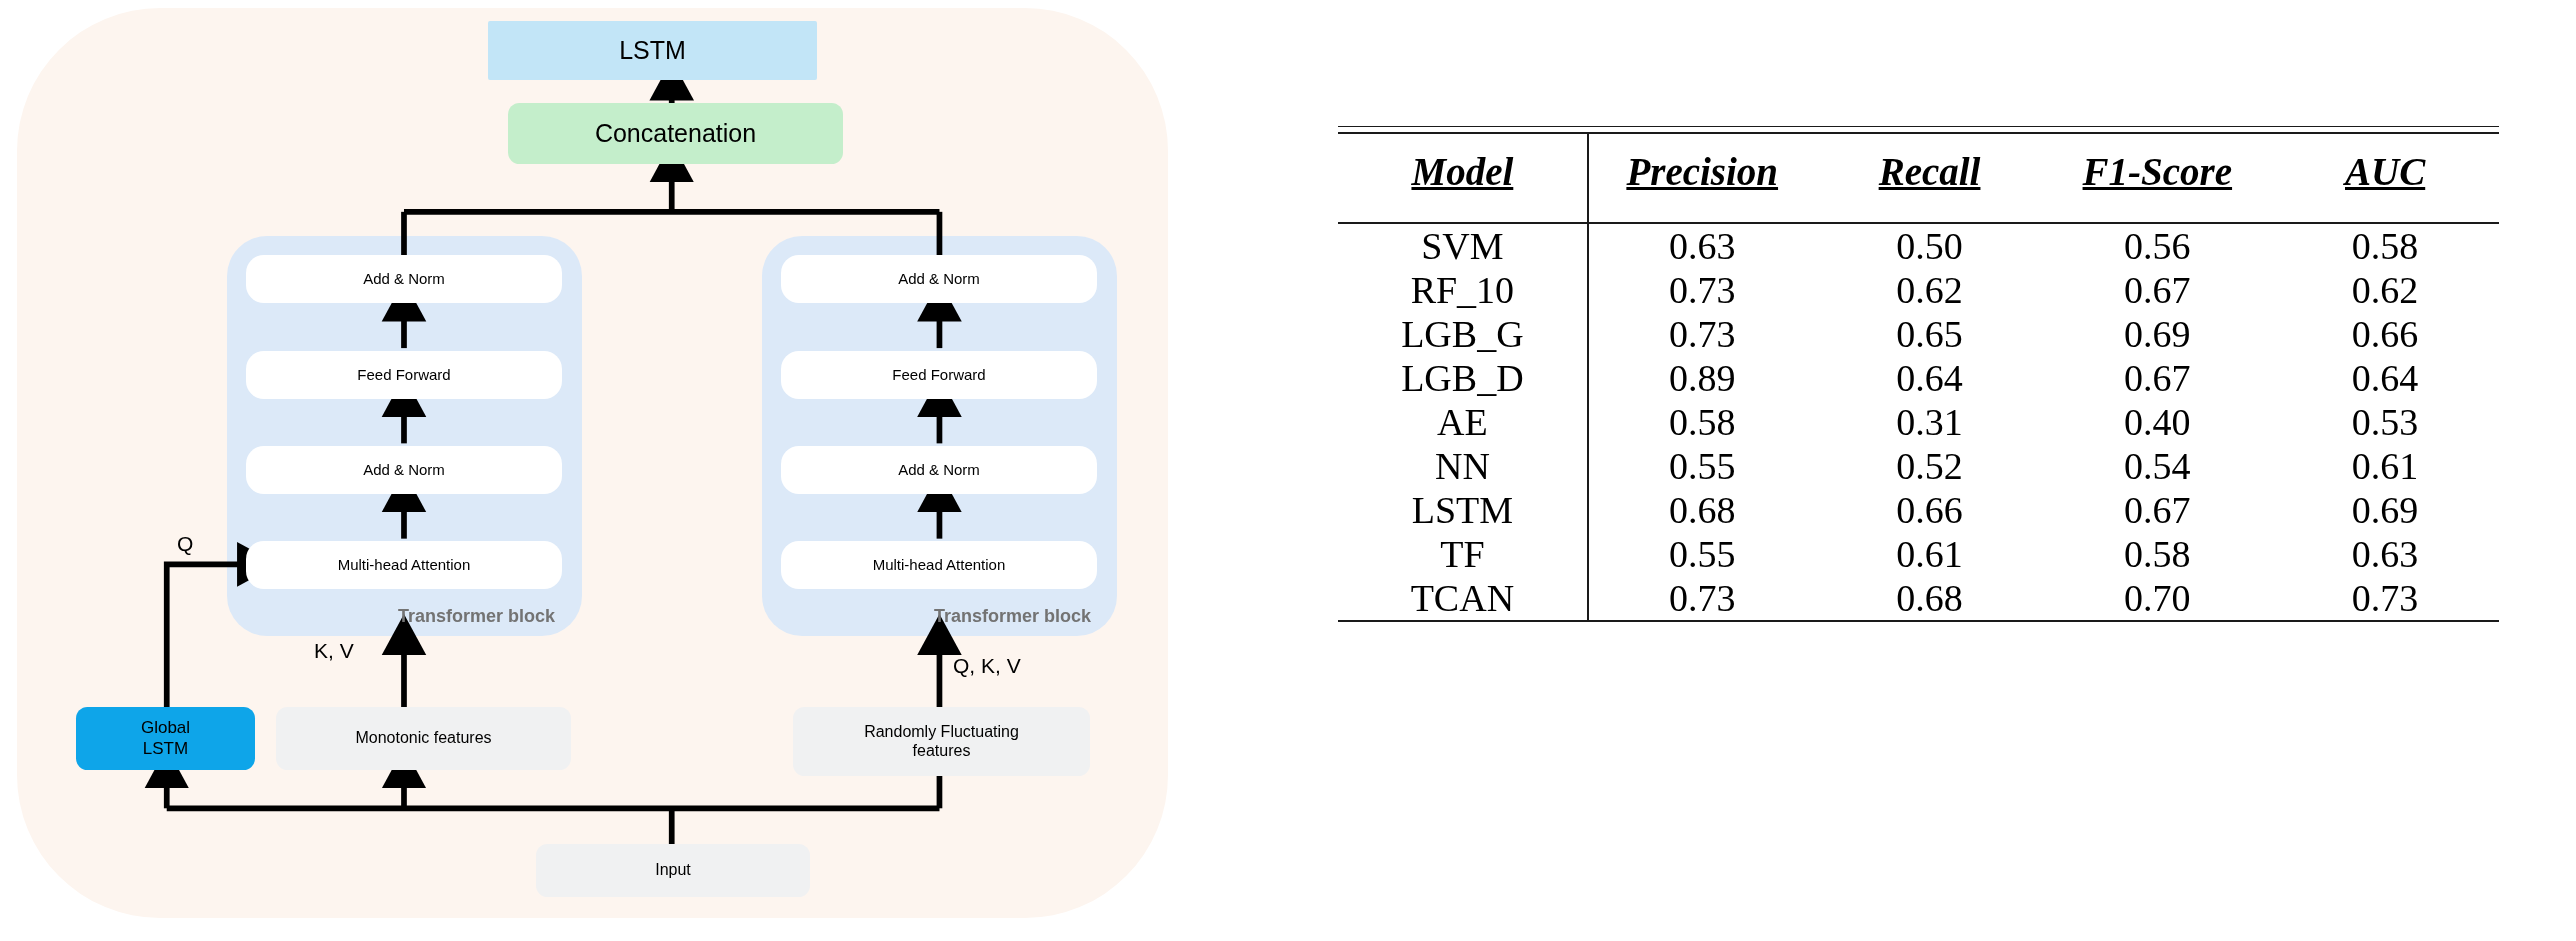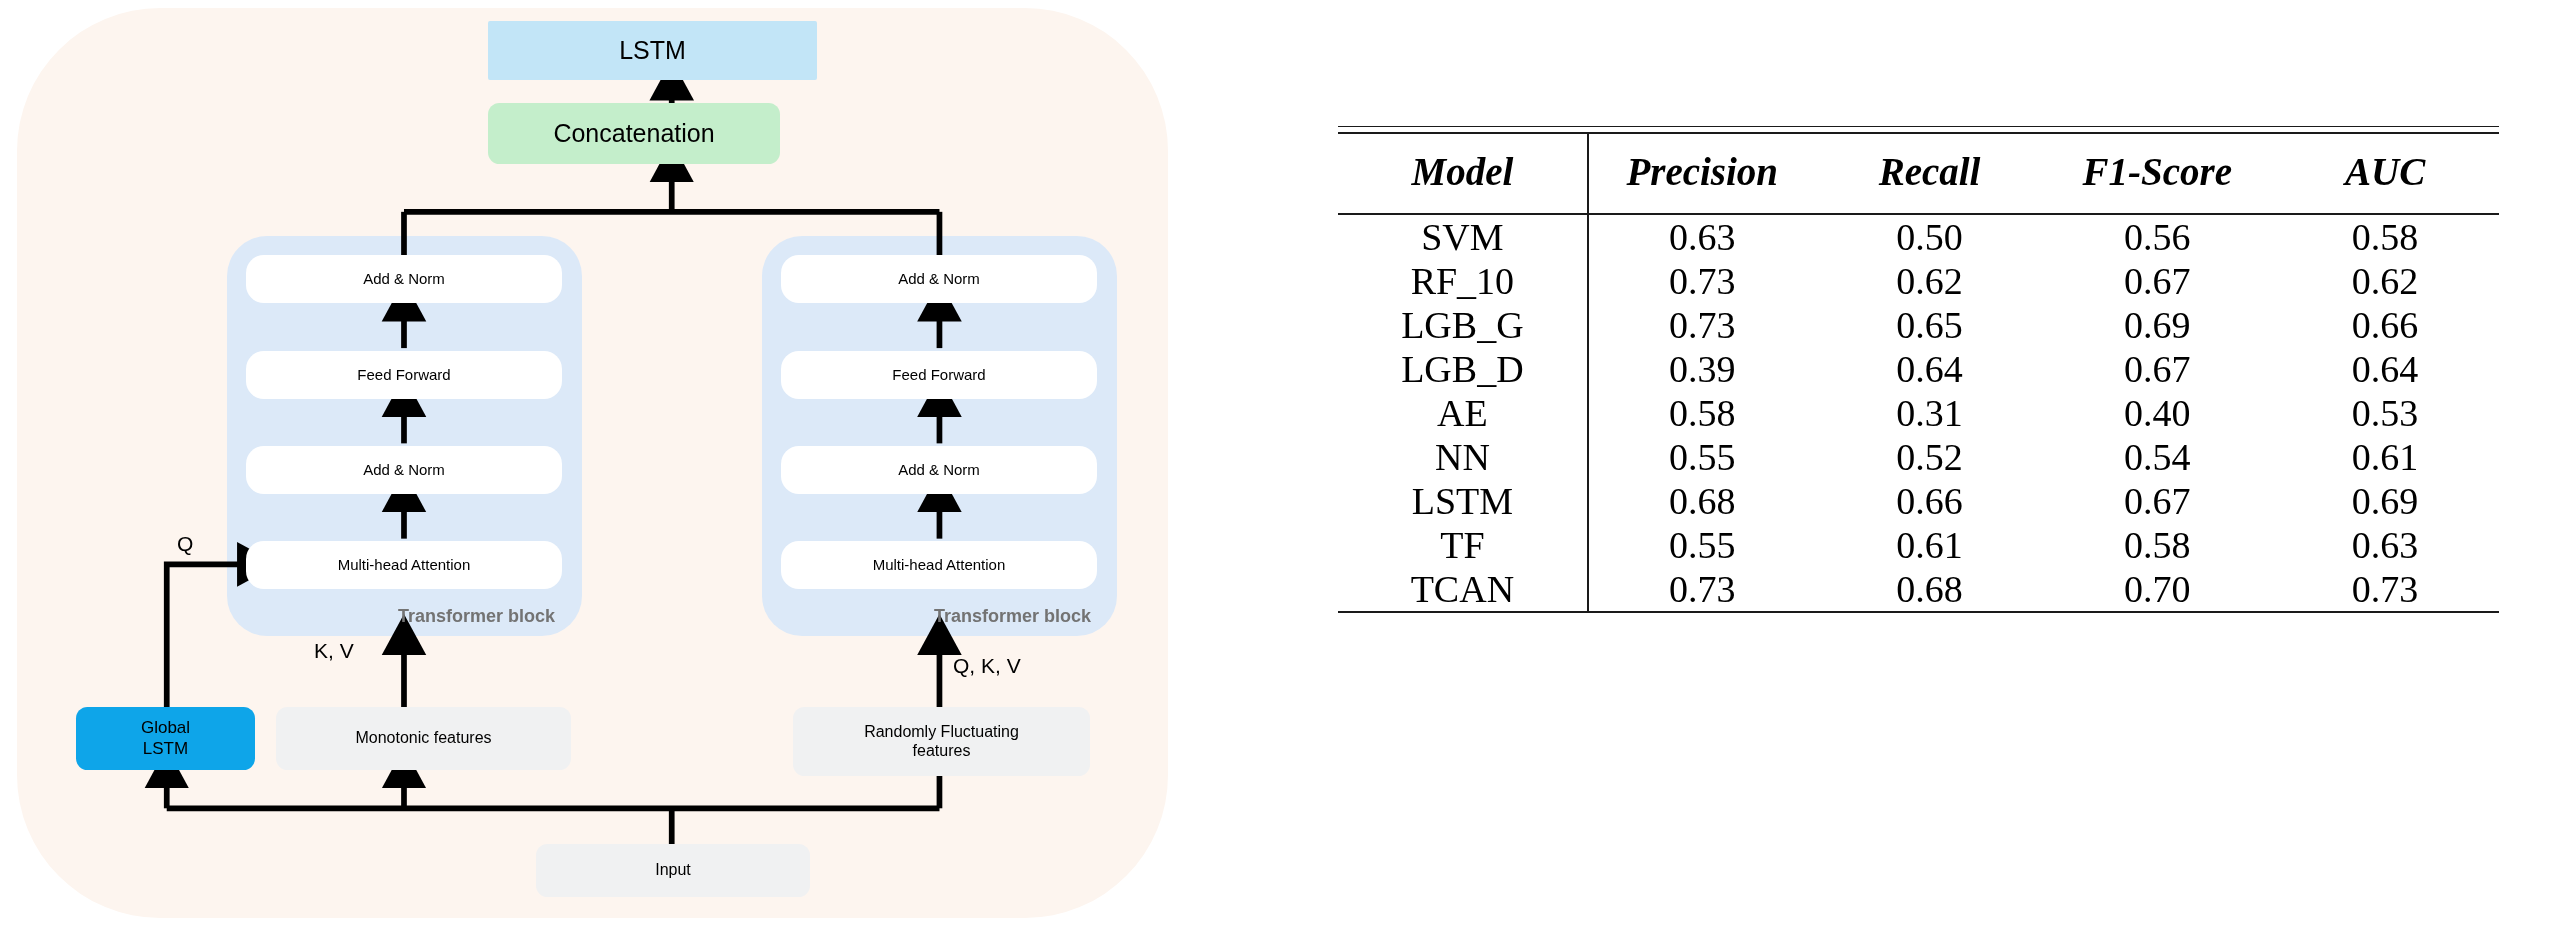--- a/index.html
+++ b/index.html
@@ -111,21 +111,22 @@
     font-size: 38px;
     line-height: 1.0;
     height: 44px;
     vertical-align: middle;
   }
   table.results thead th {
     font-style: italic;
     font-weight: bold;
     font-size: 39px;
     height: 74px;
-    padding-bottom: 5px;
+    padding-bottom: 14px;
+    text-decoration: underline;
   }
   tr.toprule > * { border-top: 2.9px solid #1a1a1a; }
   thead tr.headrow > * {
     border-bottom: 2.9px solid #1a1a1a;
   }
   tbody tr.lastrow > * {
     border-bottom: 2.9px solid #1a1a1a;
     margin-top: 48px;
   }
   .col-model {
@@ -181,21 +182,21 @@
 
     <line x1="705" y1="886" x2="705" y2="848" stroke="#000" stroke-width="6"></line>
     <line x1="175" y1="848" x2="986" y2="848" stroke="#000" stroke-width="6"></line>
     <line x1="175" y1="848" x2="175" y2="808" stroke="#000" stroke-width="6" marker-end="url(#ah)"></line>
     <line x1="424" y1="848" x2="424" y2="808" stroke="#000" stroke-width="6" marker-end="url(#ah)"></line>
     <line x1="986" y1="848" x2="986" y2="790" stroke="#000" stroke-width="6" marker-end="url(#ah)"></line>
   </svg>
 
   <div class="node node-lstm" style="left:488px; top:21px; width:329px; height:59px;">LSTM</div>
 
-  <div class="node node-concat" style="left:488px; top:103px; width:292px; height:61px;">Concatenation</div>
+  <div class="node node-concat" style="left:508px; top:103px; width:335px; height:61px;">Concatenation</div>
 
   <div class="tblock" style="left:227px; top:236px; width:355px; height:400px;"></div>
   <div class="node inner-box" style="left:246px; top:255px; width:316px; height:48px;">Add &amp; Norm</div>
   <div class="node inner-box" style="left:246px; top:351px; width:316px; height:48px;">Feed Forward</div>
   <div class="node inner-box" style="left:246px; top:446px; width:316px; height:48px;">Add &amp; Norm</div>
   <div class="node inner-box" style="left:246px; top:541px; width:316px; height:48px;">Multi-head Attention</div>
   <div class="tblock-label" style="left:398px; top:606px;">Transformer block</div>
 
   <div class="tblock" style="left:762px; top:236px; width:355px; height:400px;"></div>
   <div class="node inner-box" style="left:781px; top:255px; width:316px; height:48px;">Add &amp; Norm</div>
@@ -255,21 +256,21 @@
         </tr>
         <tr>
           <td>LGB_G</td>
           <td>0.73</td>
           <td>0.65</td>
           <td>0.69</td>
           <td>0.66</td>
         </tr>
         <tr>
           <td>LGB_D</td>
-          <td>0.39</td>
+          <td>0.89</td>
           <td>0.64</td>
           <td>0.67</td>
           <td>0.64</td>
         </tr>
         <tr>
           <td>AE</td>
           <td>0.58</td>
           <td>0.31</td>
           <td>0.40</td>
           <td>0.53</td>

